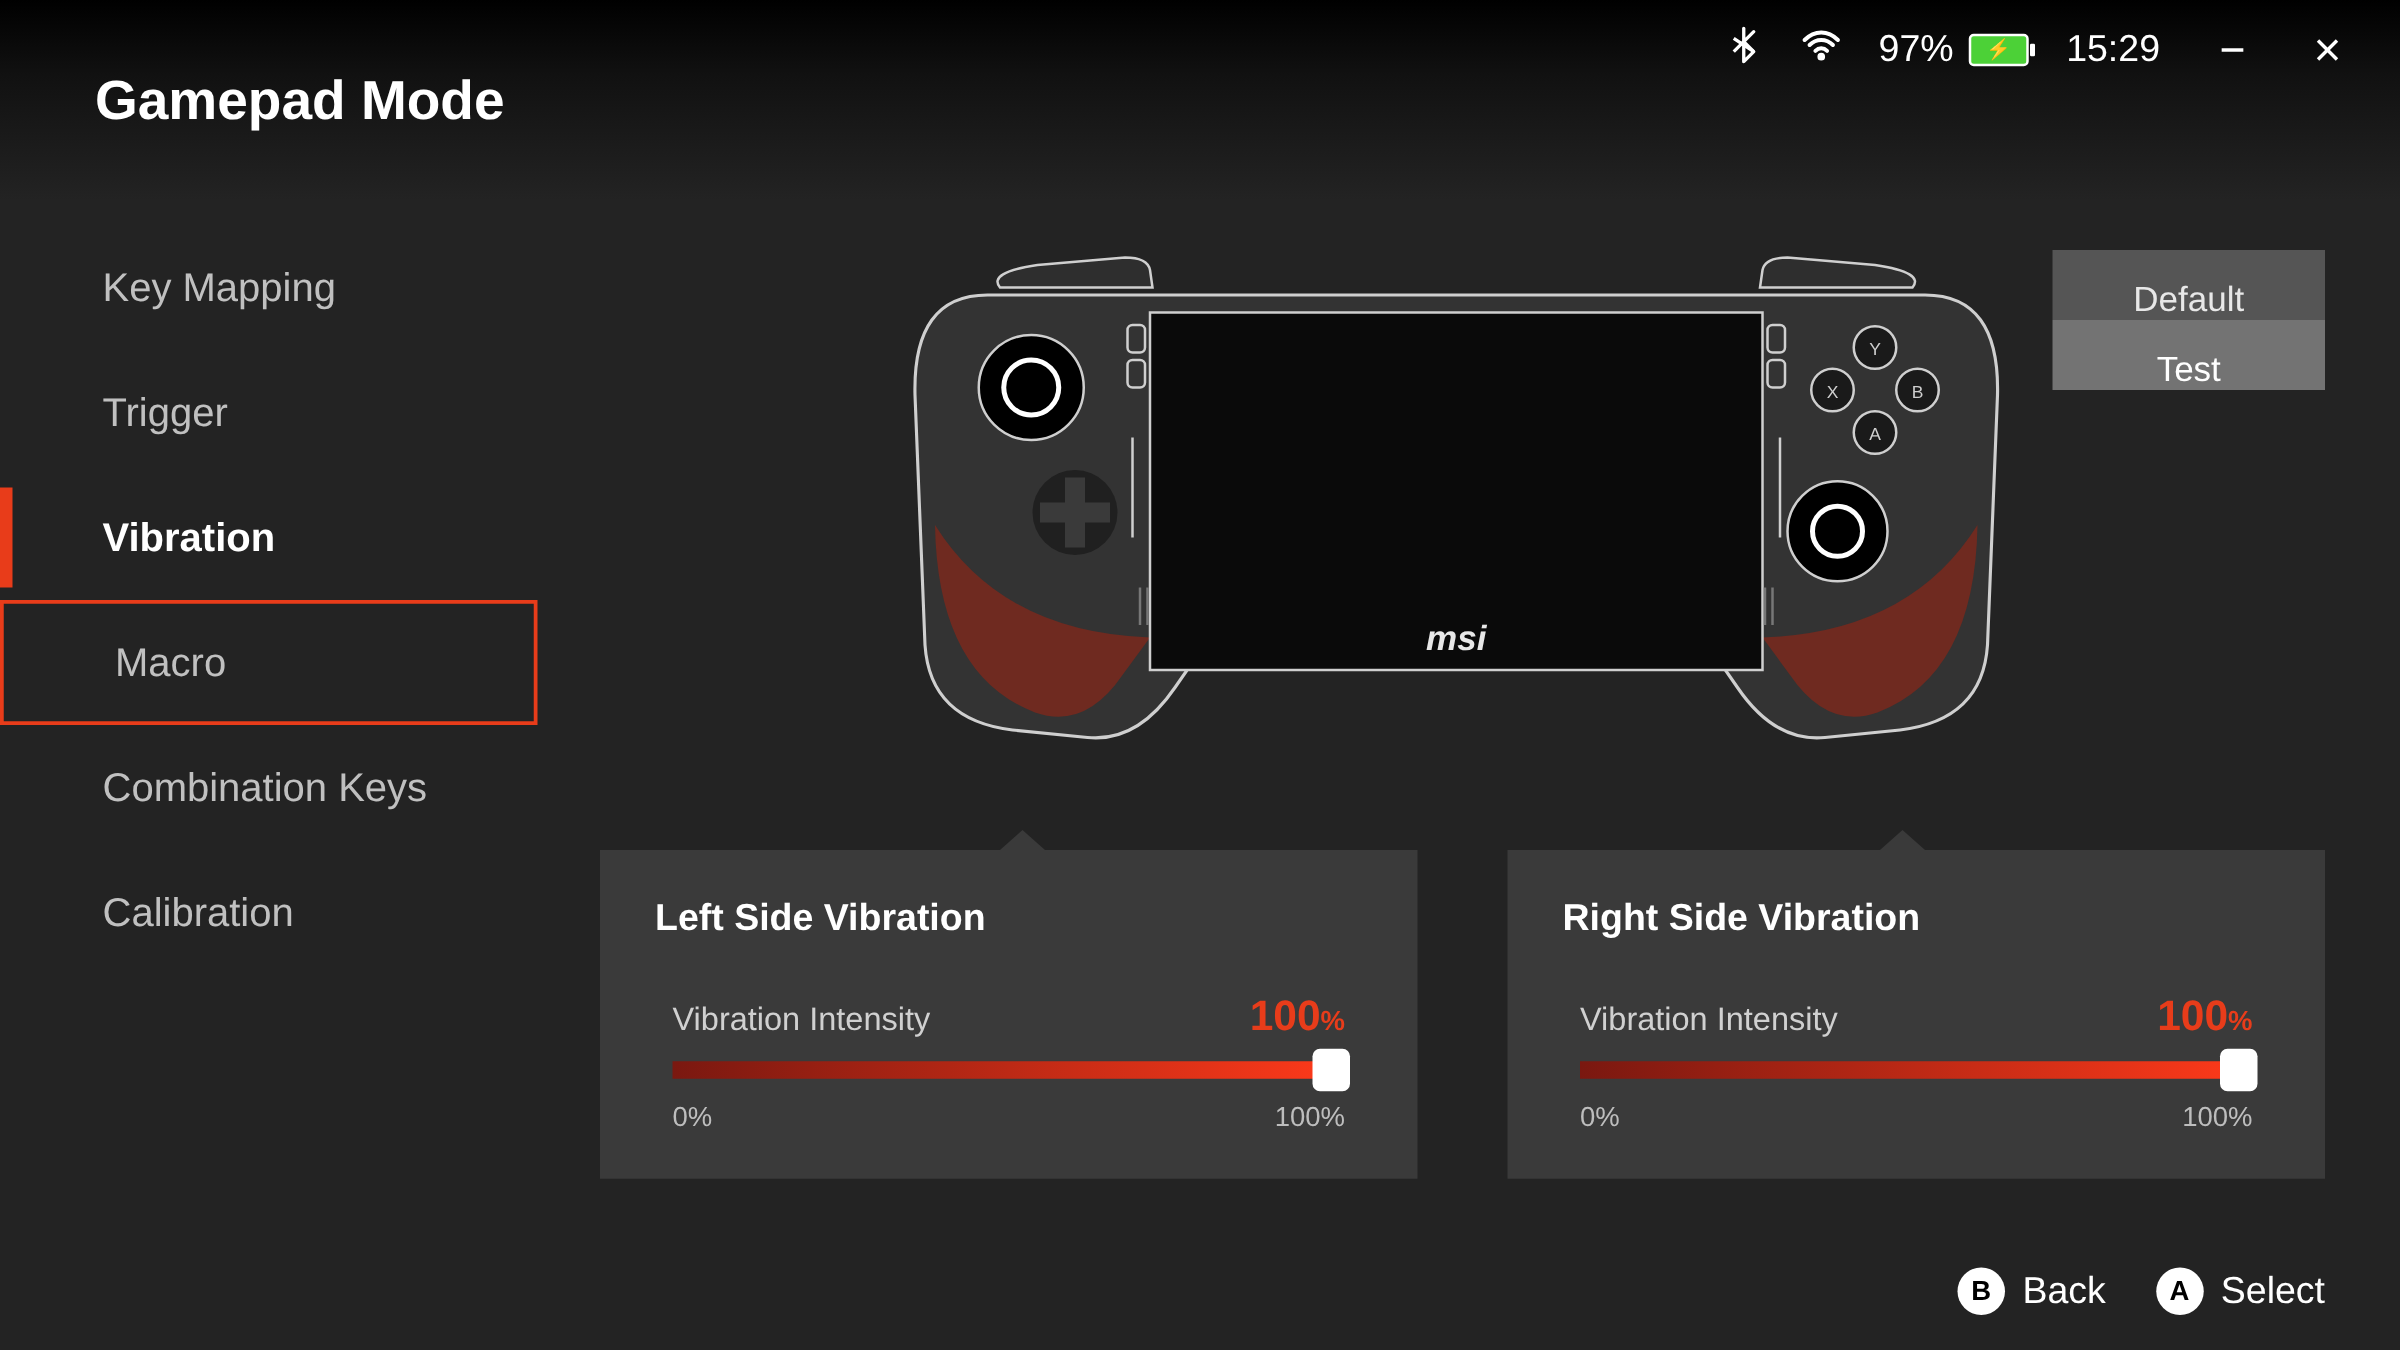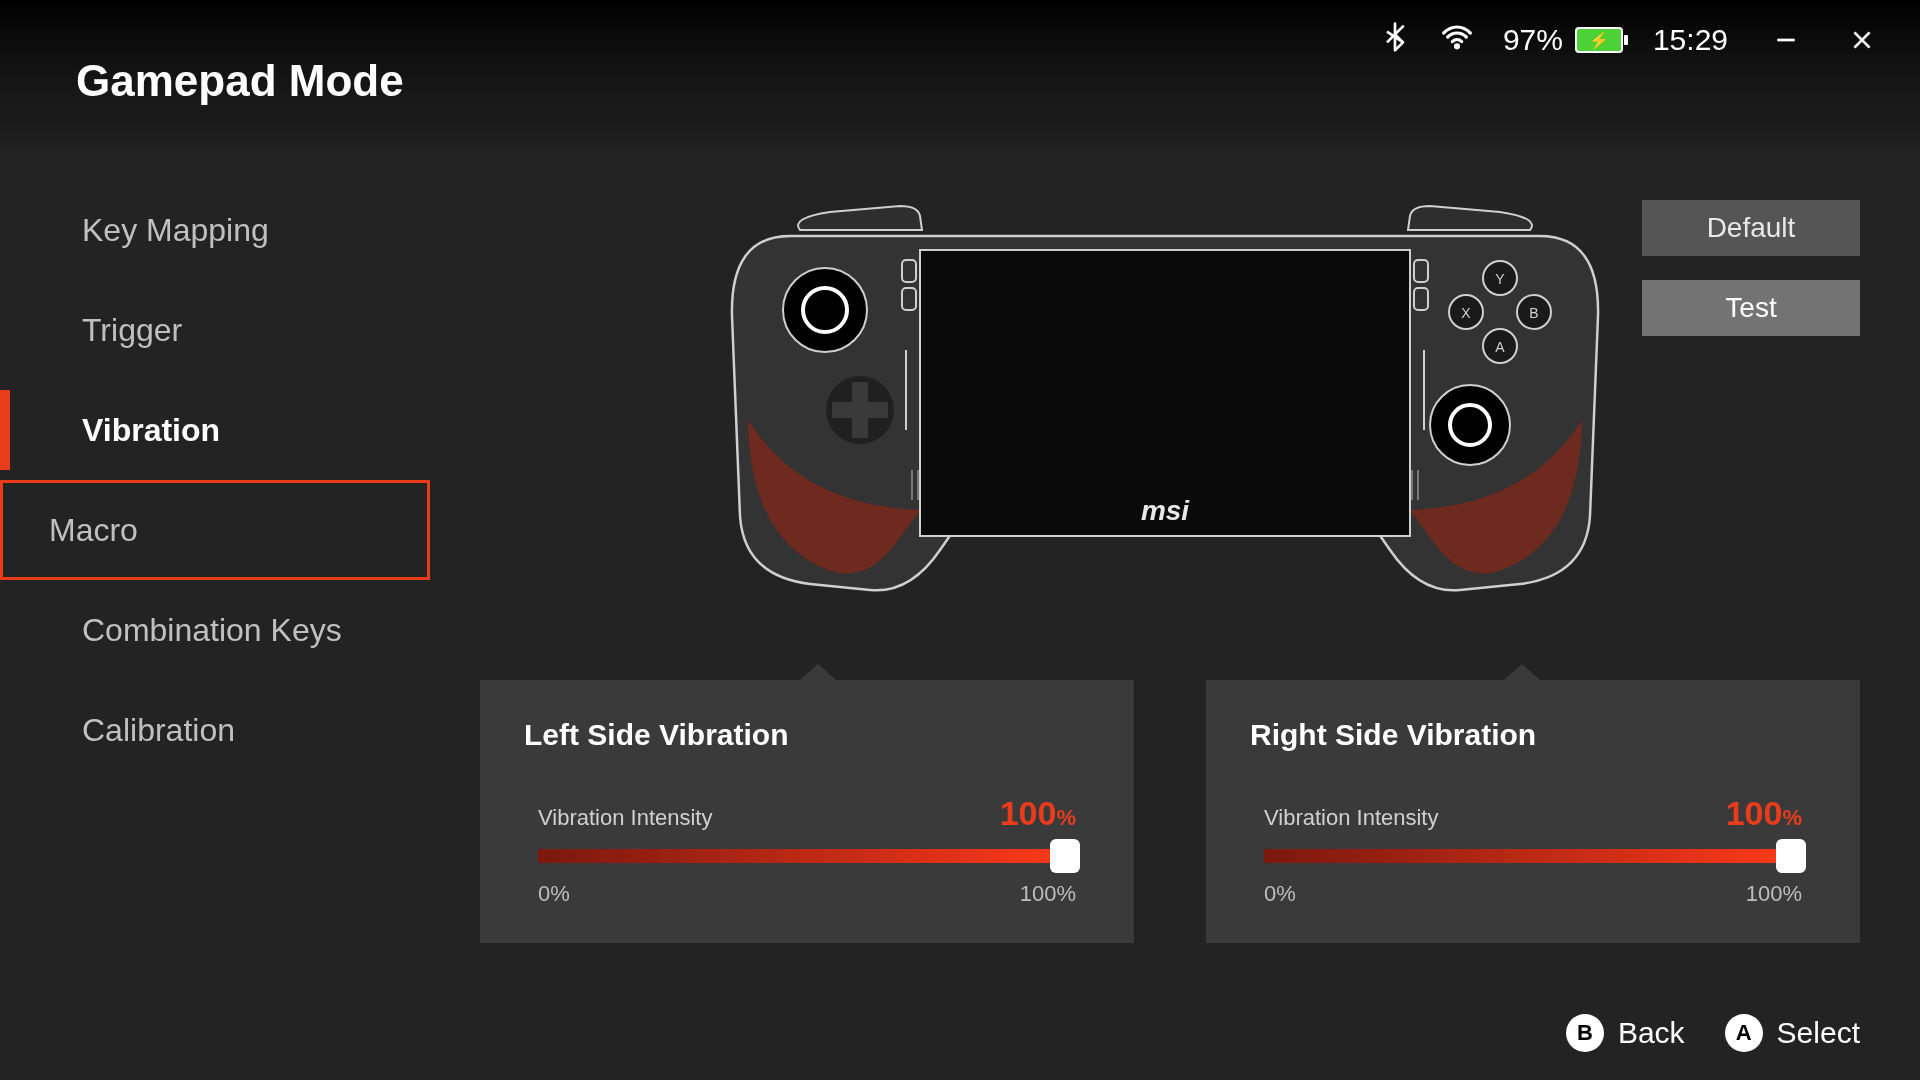--- a/index.html
+++ b/index.html
@@ -38,55 +38,55 @@
     position: relative;
     height: 100px; display: flex; align-items: center;
     font-size: 32px; padding-left: 82px; cursor: pointer;
     color: #c0c0c0;
   }
   .side-item.active { color: #fff; font-weight:600; }
   .side-item.active::before {
     content:""; position:absolute; left:0; top:10px; bottom:10px; width:10px; background:#e83c1a;
   }
   .side-item.hover {
-    border: 3px solid #e83c1a; padding-left:46px;
+    border: 3px solid #e83c1a; padding-left:89px;
   }
 
   .main {
     position:absolute; left:480px; right:60px; top:200px; bottom:110px;
   }
 
   .device-illustration {
     position:absolute; left:250px; top:0; width:870px; height:400px;
     display:flex; align-items:center; justify-content:center;
   }
 
   .btns-right { position:absolute; right:0; top:0; width:218px; }
   .btn {
-    width:218px; height:56px; display:flex; align-items:center; justify-content:center;
-    font-size:28px; cursor:pointer; margin-bottom:24px;
+    width:218px; height:56px; display:flex; align-items:flex-end; justify-content:center;
+    font-size:28px; cursor:pointer; 
   }
   .btn-default { background:#555; color:#e8e8e8; }
   .btn-test { background:#737373; color:#fff; }
 
   .panels {
     position:absolute; left:0; right:0; top:480px; display:flex; gap:72px;
   }
   .panel {
     flex:1; background:#3a3a3a; padding:38px 44px 36px 44px; position:relative;
   }
   .panel::before {
     content:""; position:absolute; top:-16px; left:320px; width:0; height:0;
     border-left:18px solid transparent; border-right:18px solid transparent;
     border-bottom:16px solid #3a3a3a;
   }
   .panel.right::before { left:auto; right:320px; }
   .panel-title { color:#fff; font-size:30px; font-weight:600; margin-bottom:42px; }
   .row-top { display:flex; justify-content:space-between; align-items:baseline; margin-bottom:16px; padding:0 14px;}
-  .intensity-label { font-size:22px; color:#d0d0d0; }
+  .intensity-label { font-size:26px; color:#d0d0d0; }
   .intensity-value { font-size:34px; font-weight:700; color:#e83c1a; }
   .intensity-value .pct { font-size:22px; font-weight:600; }
   .slider {
     position:relative; height:14px; margin:6px 14px 18px 14px;
     background: linear-gradient(to right, #7a1810, #ff3a1a);
   }
   .slider-thumb {
     position:absolute; right:-4px; top:-10px; width:30px; height:34px;
     background:#fff; border-radius:6px;
   }

